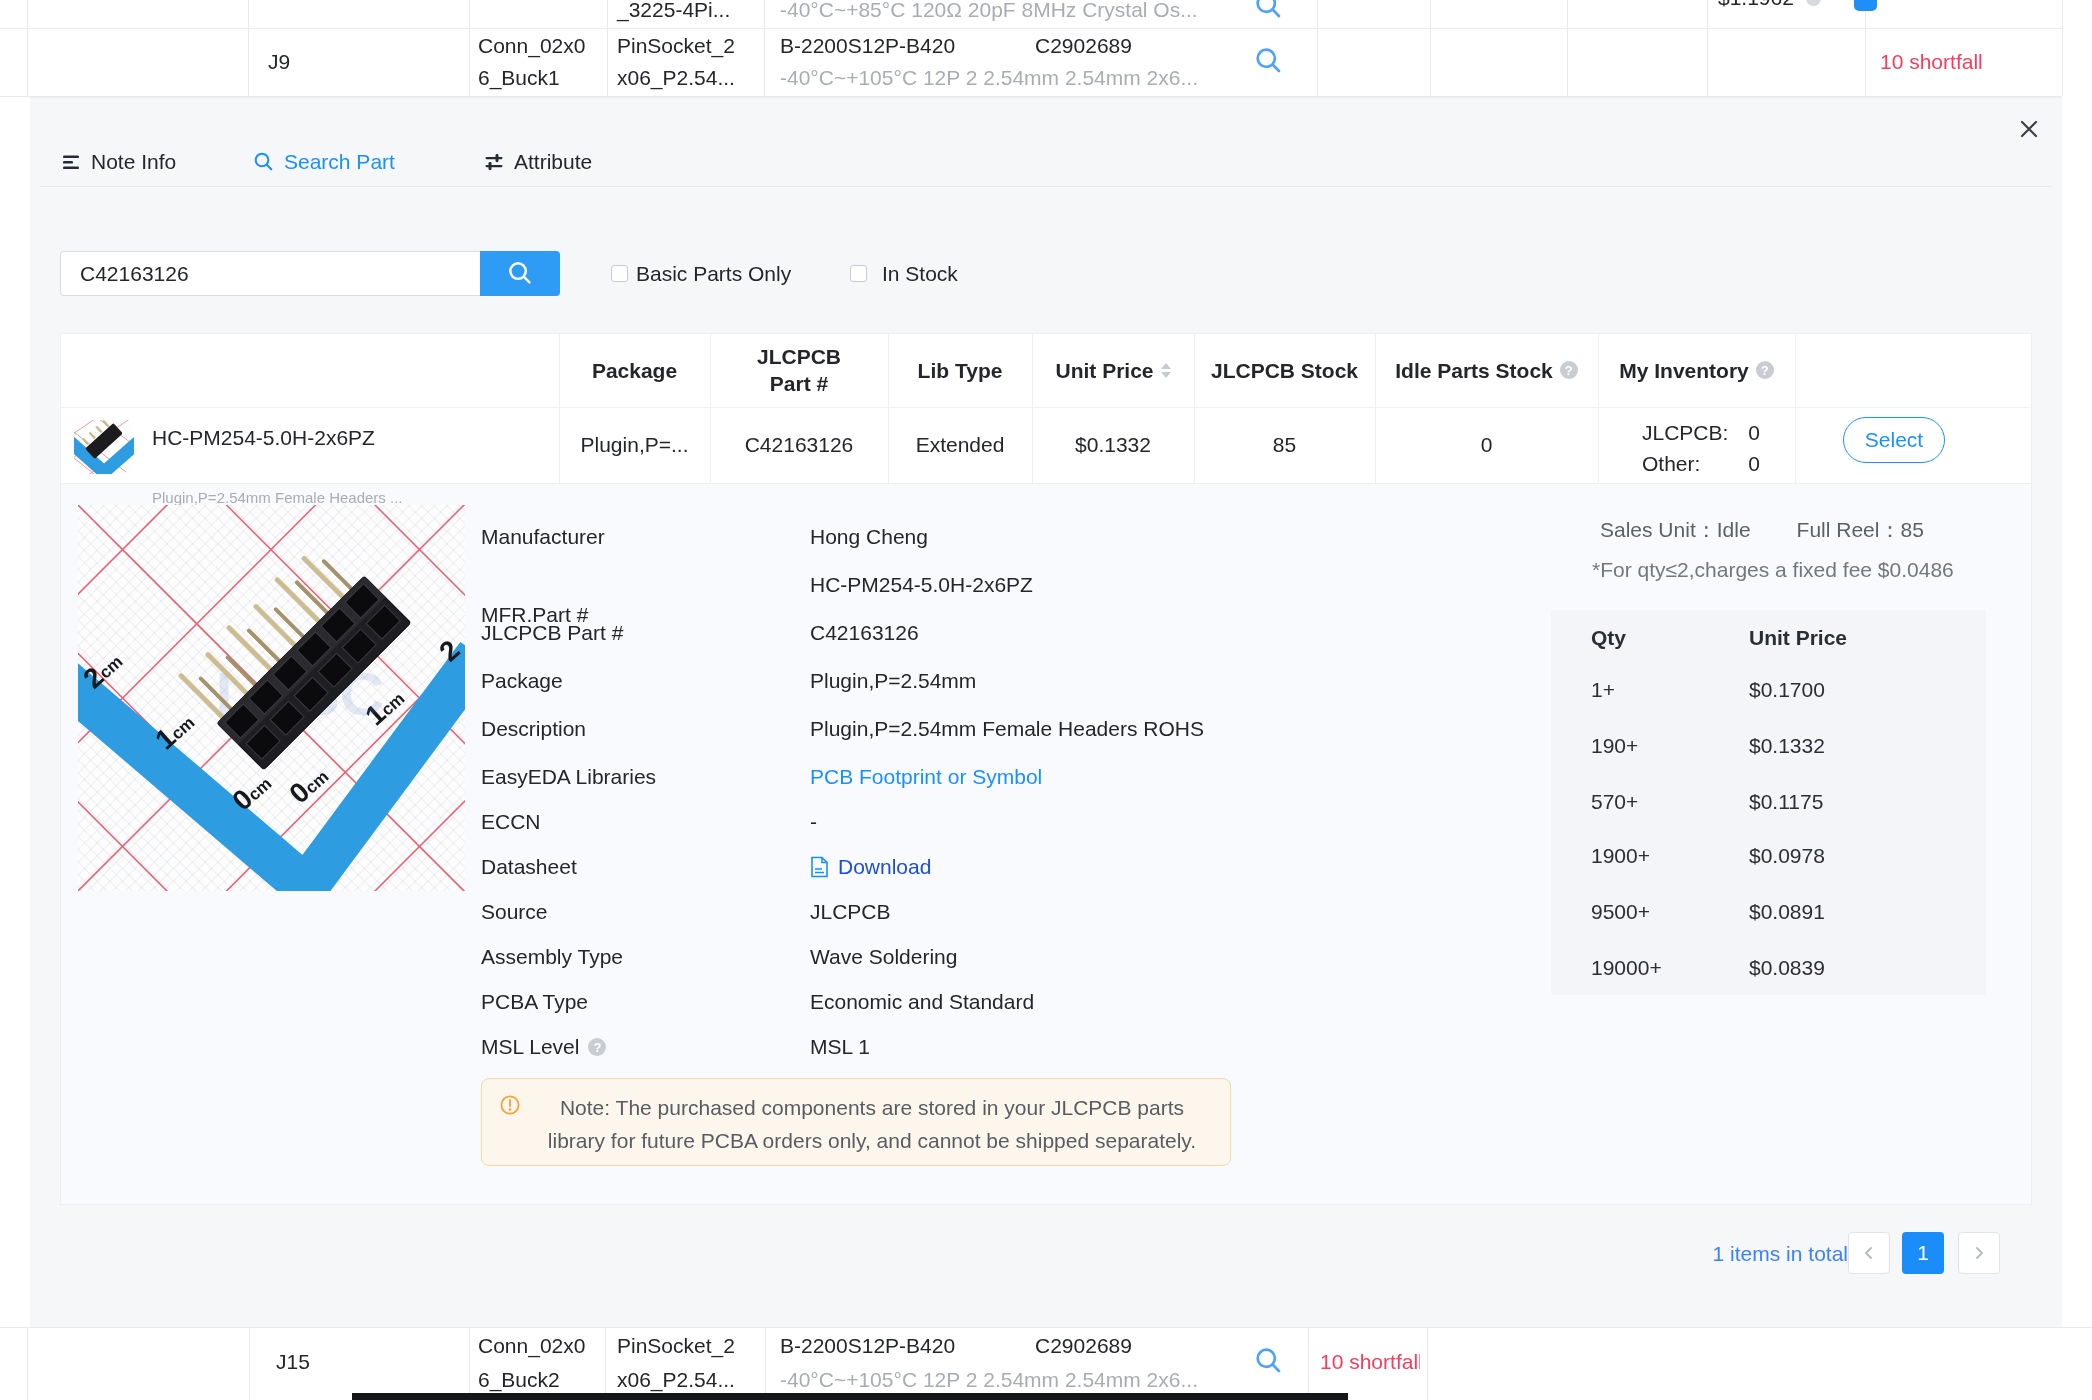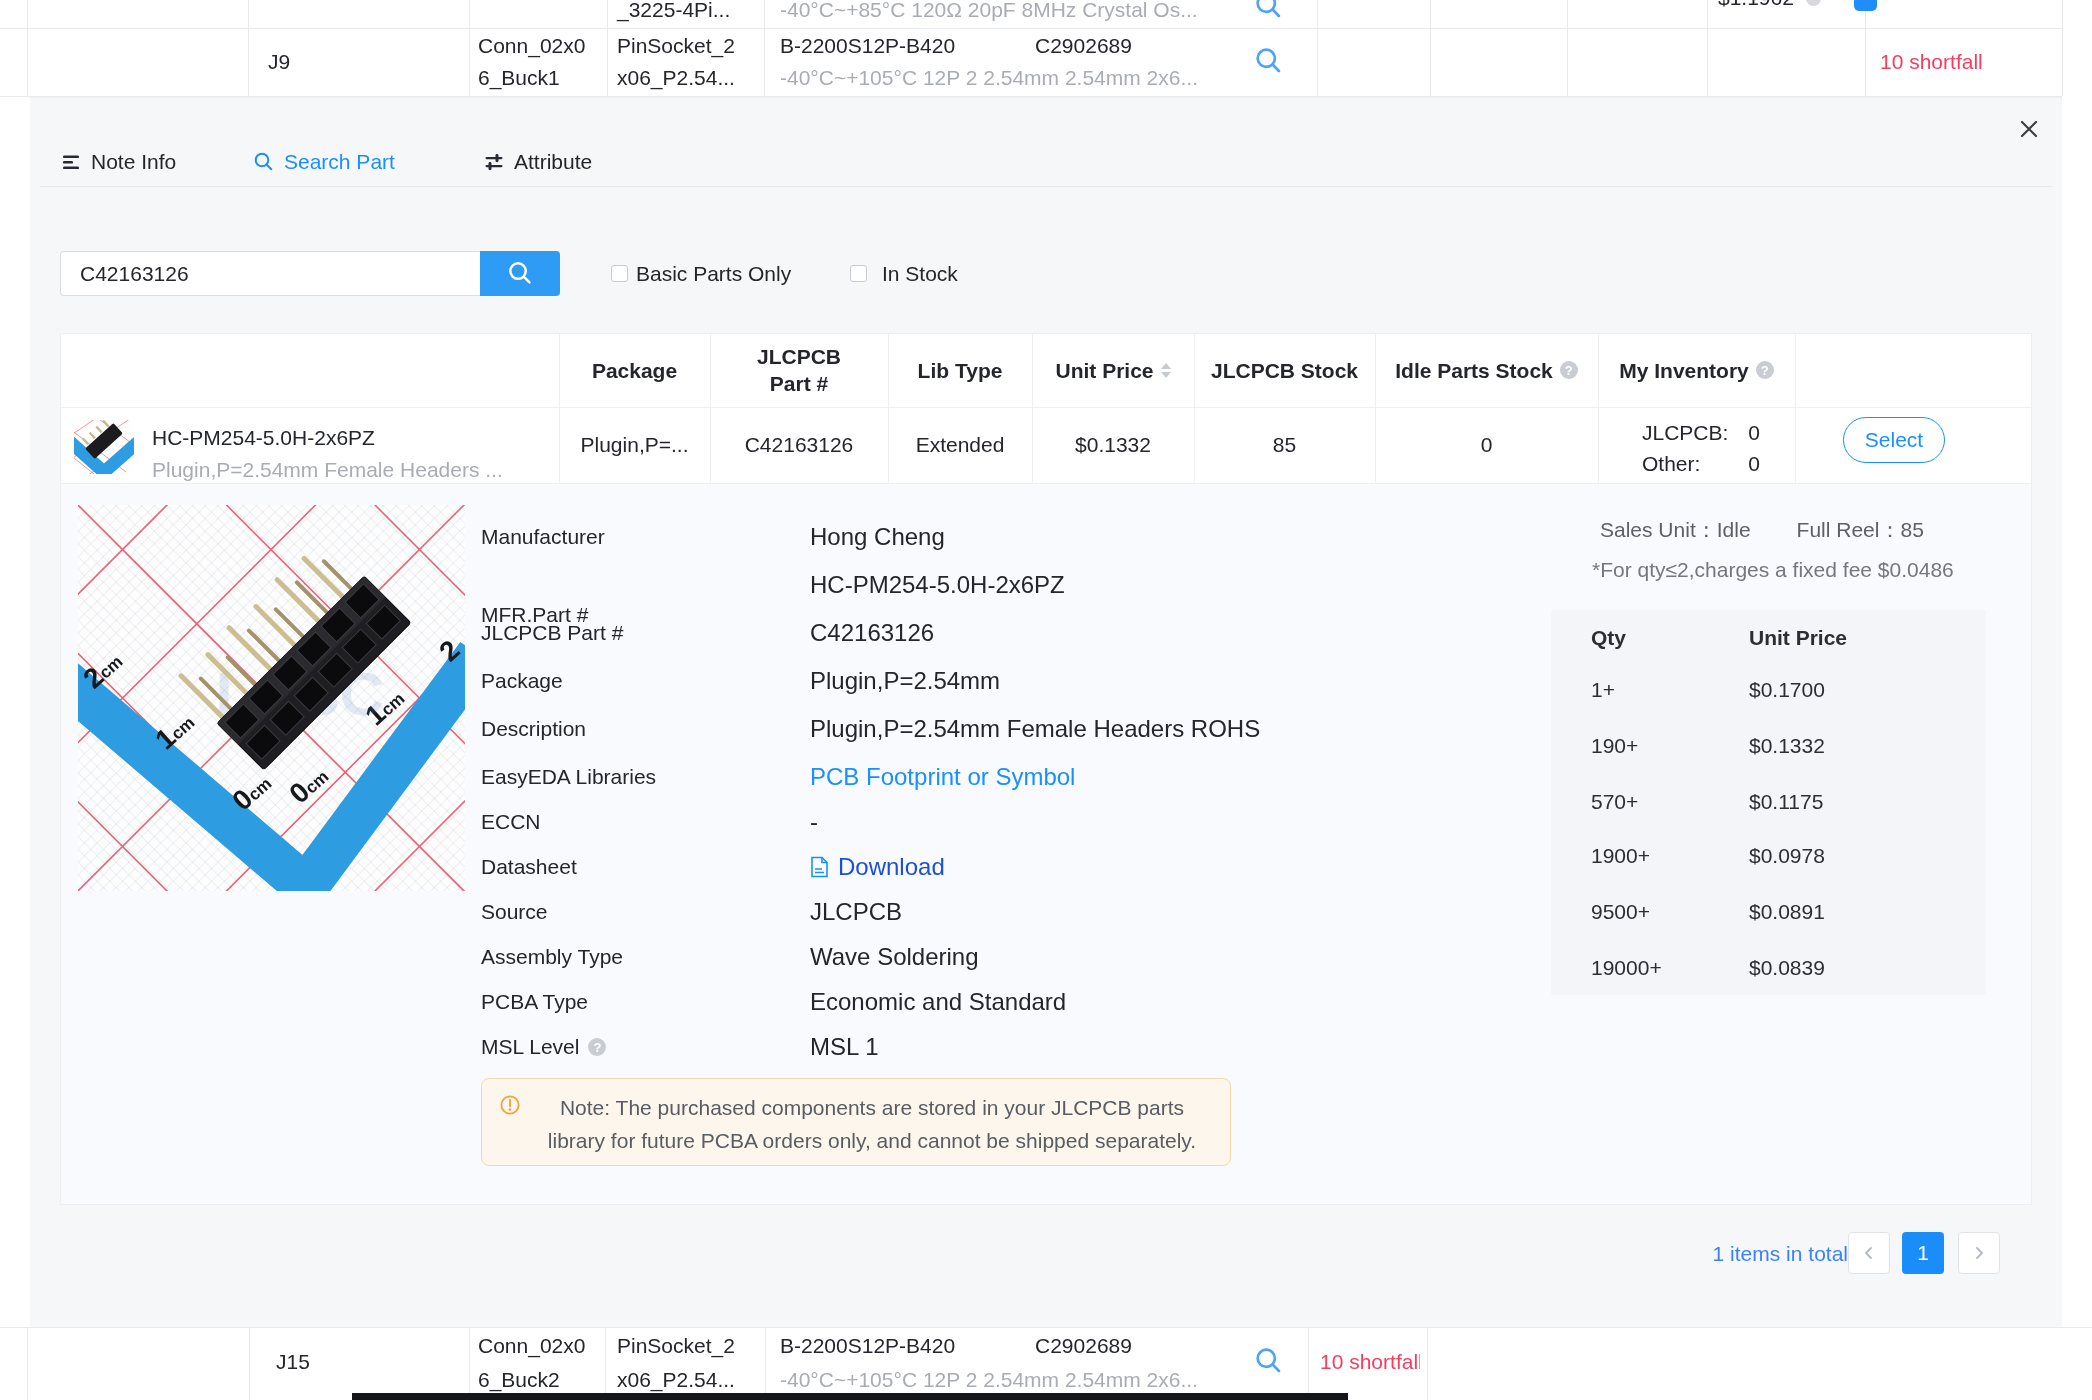--- a/index.html
+++ b/index.html
@@ -1,20 +1,20 @@
 <!DOCTYPE html>
 <html><head>
 <meta charset="utf-8">
 <style>
   html,body{margin:0;padding:0;background:#fff;}
   .screen{position:relative;width:2092px;height:1400px;background:#fff;overflow:hidden;
           font-family:"Liberation Sans",sans-serif;color:#24262b;}
   .abs{position:absolute;}
   .t{position:absolute;font-size:21px;line-height:28px;white-space:nowrap;}
-  .sm{font-size:21px;}
+  .sm{font-size:15px;margin-top:28px;}
   .black{color:#24262b;}
   .gray{color:#a9adb3;}
   .dgray{color:#5c6067;}
   .red{color:#fb3b5c;}
   .blue{color:#1890ff;}
   .bold{font-weight:bold;}
   .vline{position:absolute;width:1px;background:#e8eaee;}
   .hline{position:absolute;height:1px;background:#e8eaee;}
   .panel{position:absolute;left:30px;top:97px;width:2032px;height:1230px;background:#f6f7f9;border-top:1px solid #eceef1;}
   .tab{position:absolute;top:147px;height:30px;display:flex;align-items:center;gap:9px;font-size:21px;color:#24262b;cursor:pointer;}
@@ -33,21 +33,21 @@
   .help{width:18px;height:18px;border-radius:50%;background:#c9ccd3;color:#fff;font-size:13px;font-weight:bold;
         display:inline-flex;align-items:center;justify-content:center;flex:0 0 auto;}
   .sorter{display:inline-flex;flex-direction:column;gap:3px;}
   .car-up{width:0;height:0;border-left:5px solid transparent;border-right:5px solid transparent;border-bottom:6px solid #c6cad1;}
   .car-dn{width:0;height:0;border-left:5px solid transparent;border-right:5px solid transparent;border-top:6px solid #c6cad1;}
   .selectbtn{position:absolute;left:1843px;top:417px;width:102px;height:46px;background:#fff;border:1px solid #1890ff;
          border-radius:23px;color:#1890ff;font-size:21px;display:flex;align-items:center;justify-content:center;cursor:pointer;
          font-family:"Liberation Sans",sans-serif;box-sizing:border-box;}
   .detailbg{position:absolute;left:61px;top:483px;width:1970px;height:721px;background:#f9fafd;}
   .flabel{position:absolute;left:481px;height:28px;font-size:21px;color:#24262b;display:flex;align-items:center;gap:9px;white-space:nowrap;}
-  .fvalue{position:absolute;left:810px;height:28px;font-size:24px;color:#24262b;display:flex;align-items:center;gap:9px;white-space:nowrap;}
+  .fvalue{position:absolute;left:810px;height:28px;font-size:21px;color:#24262b;display:flex;align-items:center;gap:9px;white-space:nowrap;}
   .tiers{position:absolute;left:1551px;top:610px;width:435px;height:385px;background:#f3f5f8;border-radius:2px;}
   .tiers .cell{position:absolute;font-size:21px;color:#2b2e33;white-space:nowrap;}
   .notebox{position:absolute;left:481px;top:1078px;width:750px;height:88px;background:#fdf6ec;border:1px solid #f3d9a8;
          border-radius:8px;box-sizing:border-box;}
   .notetext{position:absolute;left:40px;top:12px;width:700px;text-align:center;font-size:21px;line-height:33px;color:#585c63;}
   .pgbtn{position:absolute;width:42px;height:42px;background:#fff;border:1px solid #e0e3e8;border-radius:4px;box-sizing:border-box;
          display:flex;align-items:center;justify-content:center;cursor:pointer;}
   .pgactive{position:absolute;width:42px;height:42px;background:#1b8df8;border-radius:4px;color:#fff;font-size:21px;
          display:flex;align-items:center;justify-content:center;cursor:pointer;}
   .invrow{display:flex;justify-content:space-between;font-size:21px;color:#24262b;}

